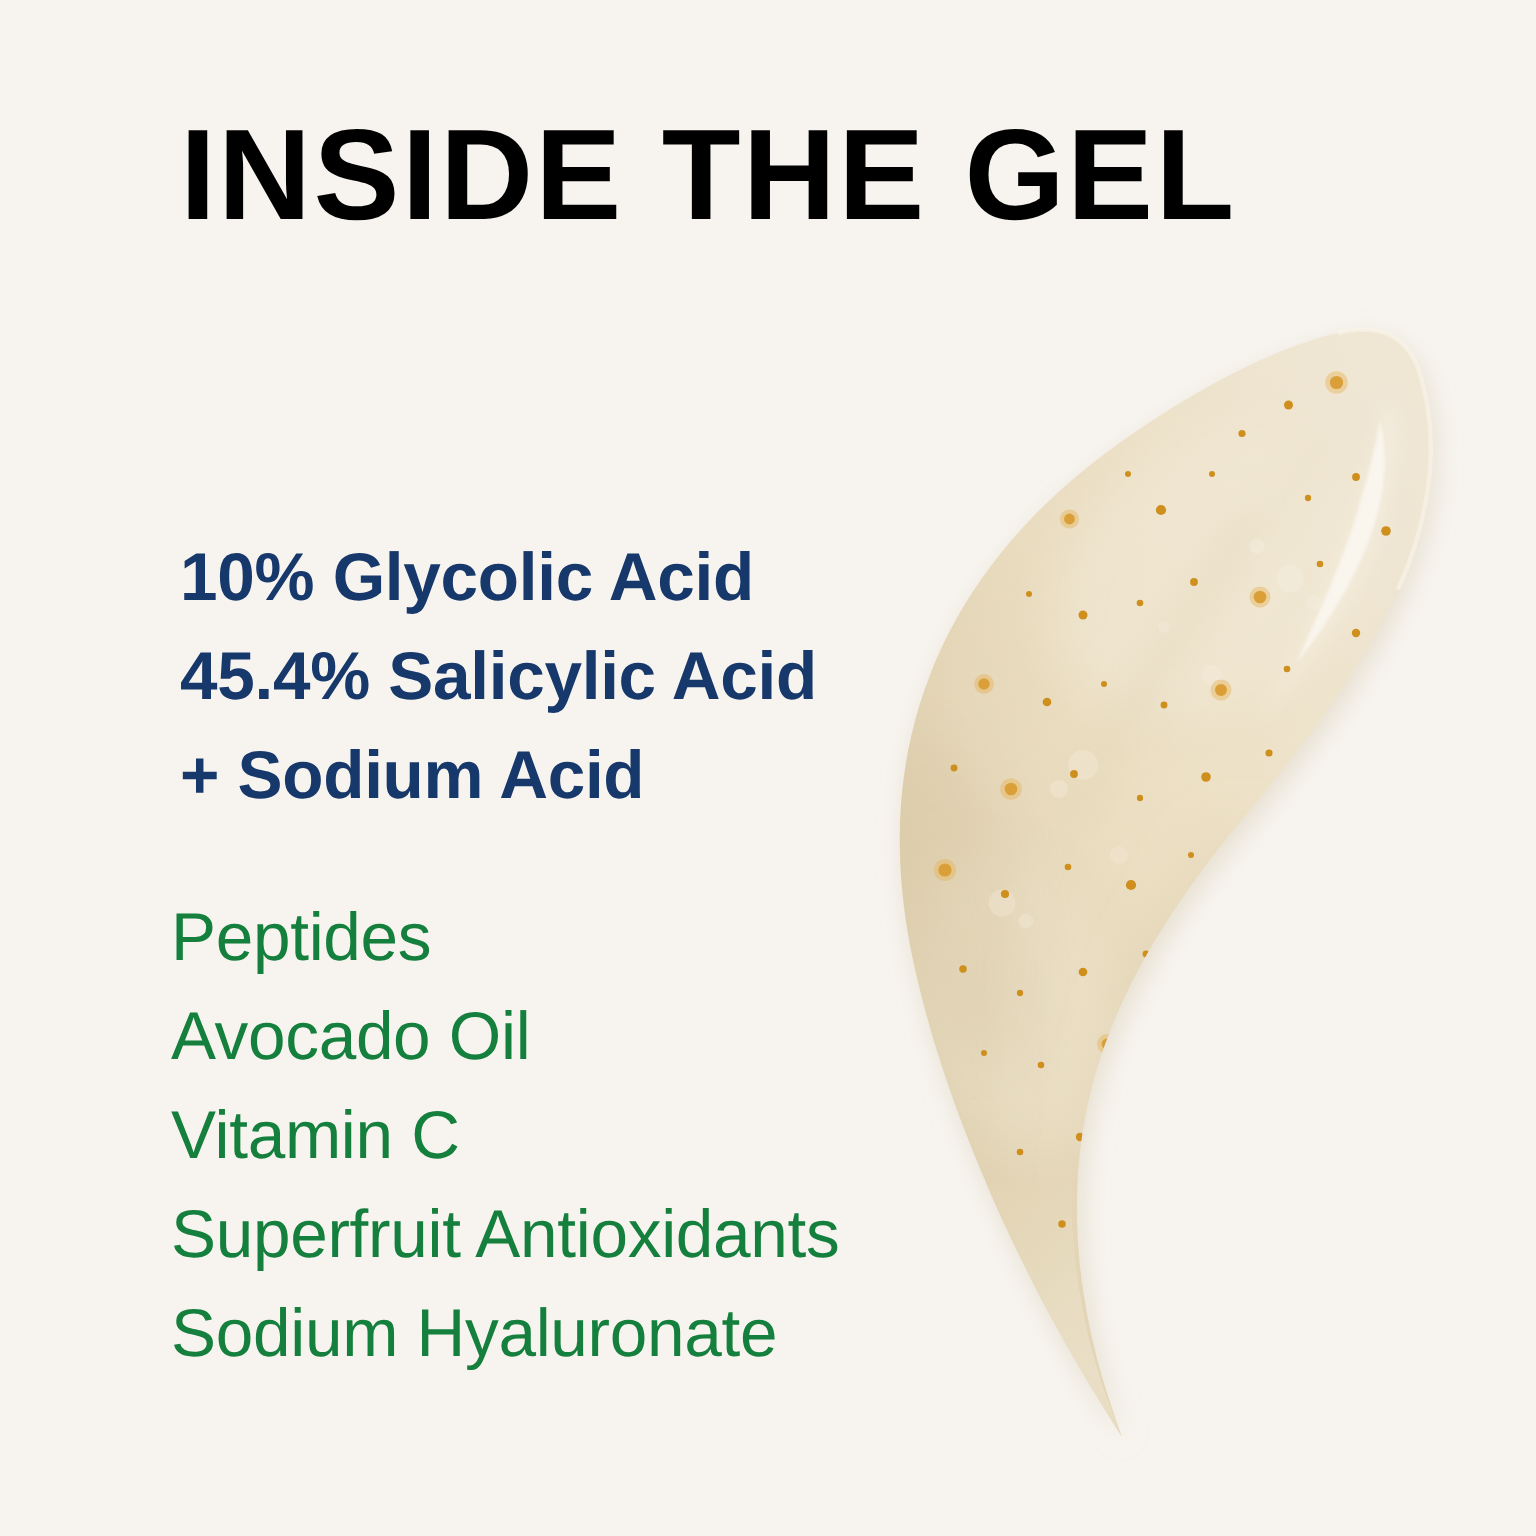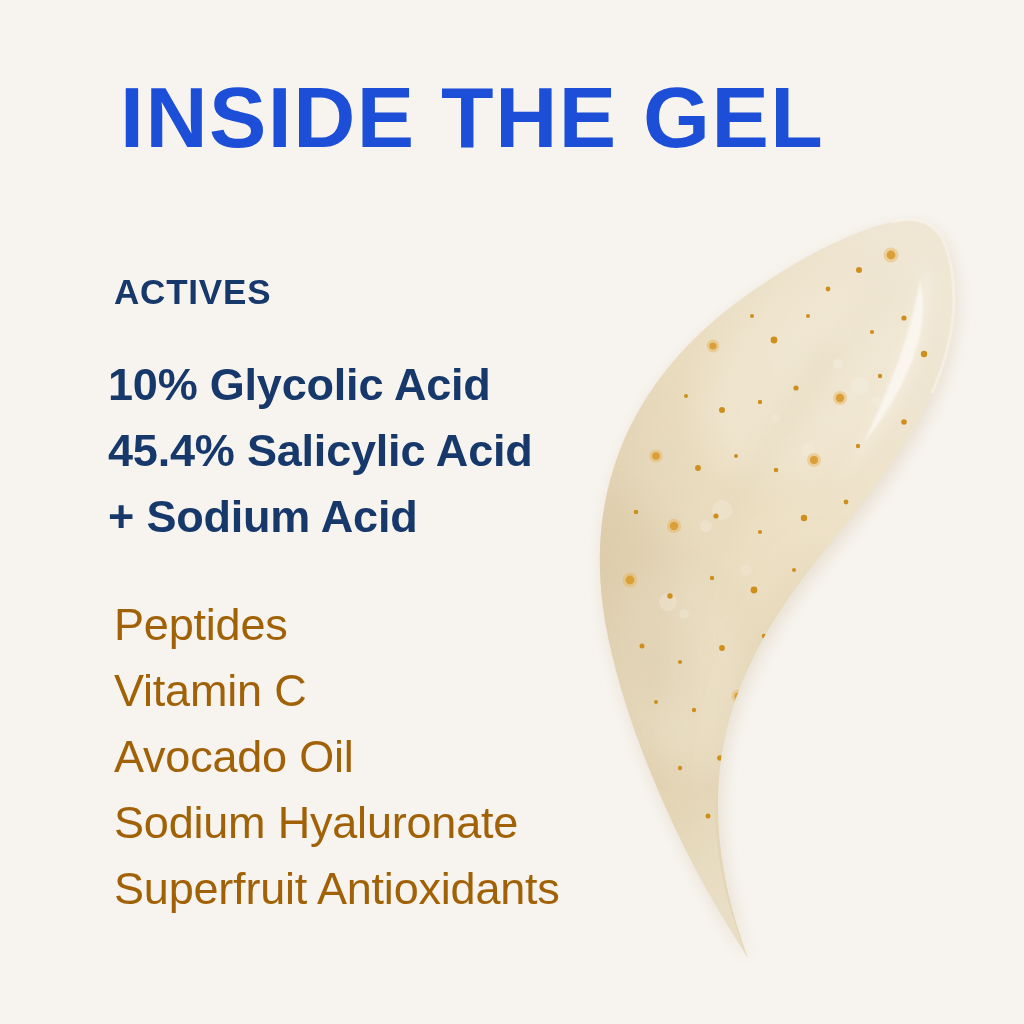--- a/index.html
+++ b/index.html
@@ -24,40 +24,40 @@
 
   
   .title {
     position: absolute;
     left: 120px;
     top: 70px;
     font-size: 86px;
     line-height: 94px;
     font-weight: 700;
     letter-spacing: 1.5px;
-    color: #1d4ed8;
+    color: #000000;
     white-space: nowrap;
     -webkit-font-smoothing: antialiased;
   }
 
   
   .actives-label {
     position: absolute;
     left: 114px;
     top: 272px;
     font-size: 35px;
     line-height: 40px;
     font-weight: 700;
     letter-spacing: 0.8px;
     color: #17386b;
     white-space: nowrap;
   }
   .actives-list {
     position: absolute;
-    left: 108px;
+    left: 120px;
     top: 352px;
     margin: 0;
     padding: 0;
     list-style: none;
   }
   .actives-list li {
     font-size: 45px;
     line-height: 66px;
     font-weight: 600;
     letter-spacing: -0.2px;
@@ -72,21 +72,21 @@
     top: 592px;
     margin: 0;
     padding: 0;
     list-style: none;
   }
   .support-list li {
     font-size: 45px;
     line-height: 66px;
     font-weight: 400;
     letter-spacing: -0.2px;
-    color: #a16207;
+    color: #15803d;
     white-space: nowrap;
   }
 
   
   .swatch {
     position: absolute;
     left: 508px;
     top: 150px;
     width: 500px;
     height: 830px;
@@ -98,34 +98,33 @@
     height: 100%;
   }
 </style>
 </head>
 <body>
 
 <div id="canvas">
 
   <div class="title">INSIDE THE GEL</div>
 
-  <div class="actives-label">ACTIVES</div>
 
   <ul class="actives-list">
     <li>10% Glycolic Acid</li>
     <li>45.4% Salicylic Acid</li>
     <li>+ Sodium Acid</li>
   </ul>
 
   <ul class="support-list">
     <li>Peptides</li>
+    <li>Avocado Oil</li>
     <li>Vitamin C</li>
-    <li>Avocado Oil</li>
+    <li>Superfruit Antioxidants</li>
     <li>Sodium Hyaluronate</li>
-    <li>Superfruit Antioxidants</li>
   </ul>
 
   <div class="swatch">
     <svg viewBox="0 0 500 830" xmlns="http://www.w3.org/2000/svg">
       <defs>
 
         <linearGradient id="gelBody" x1="0.08" y1="0.85" x2="0.92" y2="0.10">
           <stop offset="0%" stop-color="#ded0ad"></stop>
           <stop offset="22%" stop-color="#e6d8ba"></stop>
           <stop offset="48%" stop-color="#ecdfc3"></stop>

